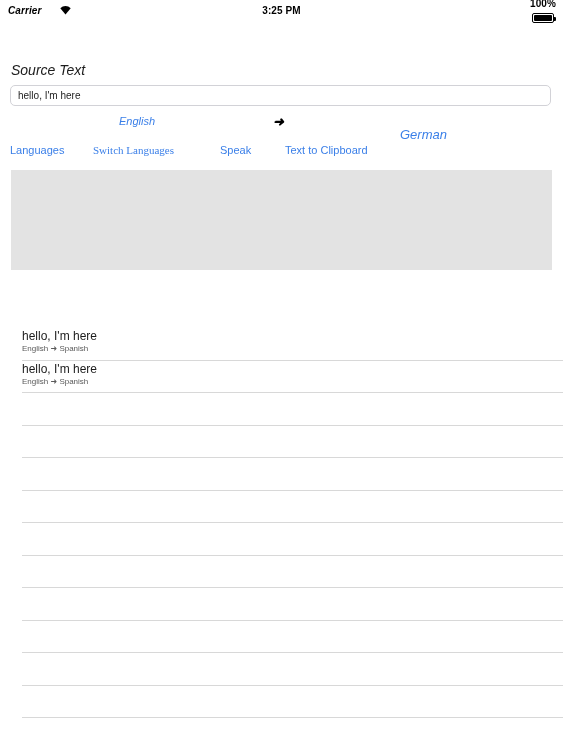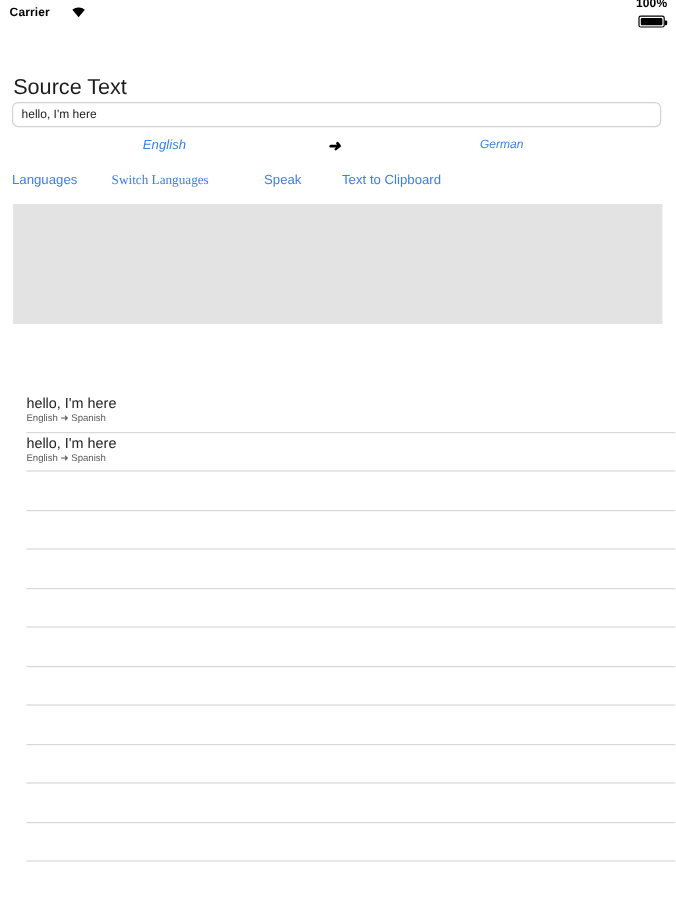--- a/index.html
+++ b/index.html
@@ -27,20 +27,21 @@
     font-size: 10px;
     color: #000;
     letter-spacing: 0.1px;
   }
   .status-left {
     position: absolute;
     left: 8px;
     display: flex;
     align-items: center;
     gap: 18px;
+    font-style: italic;
   }
   .status-center {
     position: absolute;
     left: 0; right: 0;
     text-align: center;
     font-weight: bold;
     font-size: 10px;
   }
   .status-right {
     position: absolute;
@@ -78,22 +79,23 @@
     width: calc(100% - 2px);
     background: #000;
     border-radius: 1px;
   }
 
   
   .source-label {
     position: absolute;
     left: 11px;
     top: 62px;
-    font-size: 18px;
+    font-size: 14px;
     color: #1c1c1c;
+    font-style: italic;
   }
   .source-input {
     position: absolute;
     left: 10px;
     top: 85px;
     width: 541px;
     height: 21px;
     box-sizing: border-box;
     border: 1px solid #d2d2d7;
     border-radius: 5px;
@@ -126,22 +128,22 @@
     position: absolute;
     left: 273px;
     top: -1px;
     font-size: 13px;
     color: #000;
     font-weight: bold;
   }
   .lang-target {
     position: absolute;
     left: 400px;
-    top: 0;
-    font-size: 10px;
+    top: 12px;
+    font-size: 13px;
     color: #3a7fe8;
     white-space: nowrap;
   }
 
   
   .actions-row {
     position: absolute;
     left: 10px;
     top: 144px;
     width: 553px;
@@ -213,20 +215,21 @@
 
 <div class="status-bar">
   <div class="status-left">
     <span class="carrier-label">Carrier</span>
     <span class="wifi-icon">
       <svg width="11" height="9" viewBox="0 0 11 9">
         <path d="M5.5 8.4 L0.3 2.2 A7.5 7.5 0 0 1 10.7 2.2 Z" fill="#000"></path>
       </svg>
     </span>
   </div>
+  <div class="status-center">3:25 PM</div>
   <div class="status-right">
     <span class="battery-pct">100%</span>
     <span class="battery-icon">
       <span class="battery-fill"></span>
     </span>
   </div>
 </div>
 
 <div class="source-label">Source Text</div>
 <input class="source-input" type="text" value="hello, I'm here" style="">

